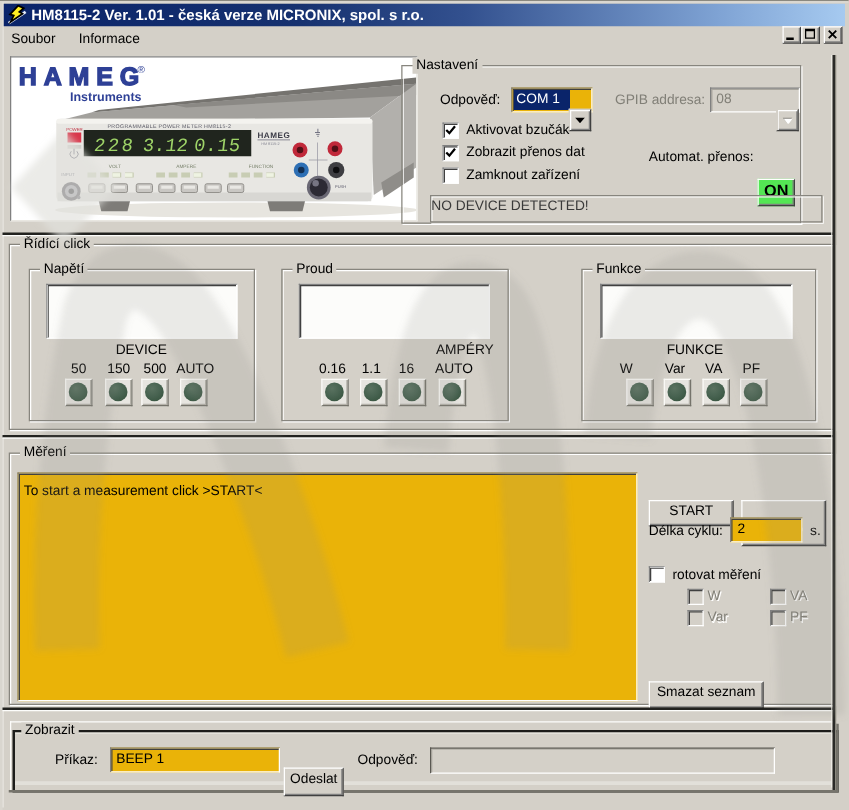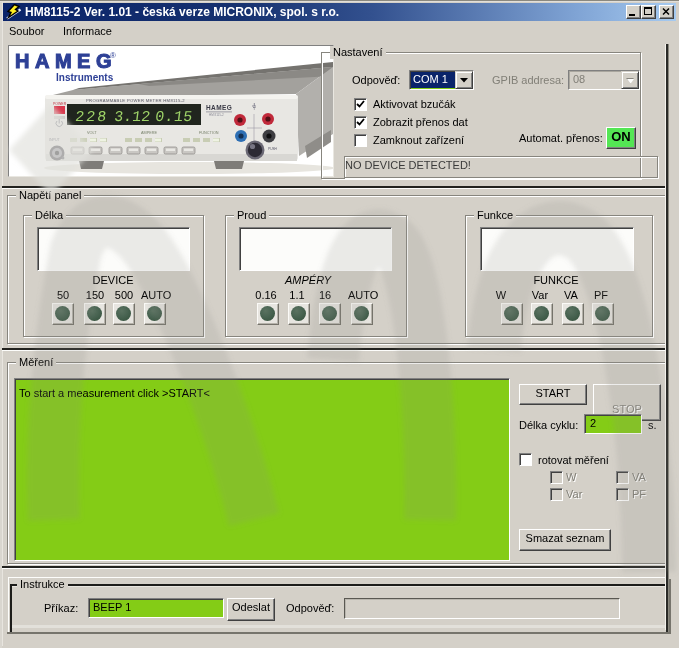--- a/index.html
+++ b/index.html
@@ -3,25 +3,25 @@
 <meta charset="utf-8">
 <style>
 html,body{margin:0;padding:0}
 body{width:679px;height:648px;position:relative;overflow:hidden;background:#D4D0C8;
   font-family:"Liberation Sans",sans-serif;font-size:11px;color:#000;}
 .abs{position:absolute}
 
 .gb{position:absolute;border:1px solid #87857e;box-shadow:1px 1px 0 #fff,inset 1px 1px 0 #fff;}
 .gbl{position:absolute;top:-7px;left:8px;background:#D4D0C8;padding:0 3px;line-height:13px;font-size:11px;}
 
-.sk{position:absolute;background:#84cc16;border:1px solid;border-color:#808080 #fff #fff #808080;
+.sk{position:absolute;background:#eab308;border:1px solid;border-color:#808080 #fff #fff #808080;
   box-shadow:inset 1px 1px 0 #404040;}
 
 .bt{position:absolute;background:#D4D0C8;border:1px solid;border-color:#fff #404040 #404040 #fff;
-  box-shadow:inset -1px -1px 0 #808080;text-align:center;}
+  box-shadow:inset -1px -1px 0 #808080;text-align:center;margin-top:16px;}
 
 .cb{position:absolute;width:11px;height:11px;background:#fff;border:1px solid;
   border-color:#808080 #fff #fff #808080;box-shadow:inset 1px 1px 0 #404040;}
 .cbd{background:#D4D0C8;}
 
 .rb{position:absolute;width:20px;height:20px;background:#e7e5e0;border:1px solid;
   border-color:#fbfaf7 #75736b #75736b #fbfaf7;box-shadow:inset -1px -1px 0 #b5b2aa;}
 .rb i{position:absolute;left:2px;top:2px;width:15px;height:15px;border-radius:50%;
   background:radial-gradient(circle at 38% 32%,#5a7260 0%,#486351 45%,#3c5844 75%,#385340 100%);}
 .gt{color:#817f77}
@@ -196,30 +196,30 @@
   </div>
 <div class="abs" style="left:373px;top:98px;">Aktivovat bzučák</div>
 <div class="cb" style="left:354px;top:116px;">
     <svg width="9" height="9" style="position:absolute;left:1px;top:1px">
       <path d="M1,4 L3.5,6.5 L8,1" stroke="#000" stroke-width="1.8" fill="none"></path>
     </svg>
   </div>
 <div class="abs" style="left:373px;top:116px;">Zobrazit přenos dat</div>
 <div class="cb" style="left:354px;top:134px;"></div>
 <div class="abs" style="left:373px;top:134px;">Zamknout zařízení</div>
-<div class="abs" style="left:519px;top:132px;">Automat. přenos:</div>
+<div class="abs" style="left:519px;top:120px;">Automat. přenos:</div>
 <div class="bt" style="left:606px;top:127px;width:28px;height:19px;background:#54e654;font-weight:bold;font-size:13px;padding-top:1px;">ON</div>
 <div class="abs" style="left:344px;top:156px;width:312px;height:18px;border:1px solid #87857e;box-shadow:1px 1px 0 #fff,inset 1px 1px 0 #fff;text-align:left;color:#3a3a3a;padding-top:2px;">NO DEVICE DETECTED!</div>
 
 <div class="gb" style="left:7px;top:195px;width:659px;height:147px;">
-  <div class="gbl">Napětí panel</div>
+  <div class="gbl">Řídící click</div>
 </div>
 
 <div class="gb" style="left:23px;top:215px;width:179px;height:120px;">
-    <div class="gbl">Délka</div>
+    <div class="gbl">Napětí</div>
   </div>
 <div class="sk" style="left:37px;top:227px;width:151px;height:42px;background:#fcfcfa;"></div>
 <div class="abs" style="left:37px;top:274px;width:152px;text-align:center;">DEVICE</div>
 <div class="abs" style="left:52px;top:289px;width:22px;text-align:center;">50</div>
 <div class="abs" style="left:84px;top:289px;width:22px;text-align:center;">150</div>
 <div class="abs" style="left:113px;top:289px;width:22px;text-align:center;">500</div>
 <div class="abs" style="left:141px;top:289px;width:28px;text-align:center;">AUTO</div>
 <div class="rb" style="left:52px;top:303px;">
     <i></i>
   </div>
@@ -230,21 +230,21 @@
     <i></i>
   </div>
 <div class="rb" style="left:144px;top:303px;">
     <i></i>
   </div>
 
 <div class="gb" style="left:225px;top:215px;width:180px;height:120px;">
     <div class="gbl">Proud</div>
   </div>
 <div class="sk" style="left:239px;top:227px;width:151px;height:42px;background:#fcfcfa;"></div>
-<div class="abs" style="left:232px;top:274px;width:152px;text-align:center;font-style:italic;">AMPÉRY</div>
+<div class="abs" style="left:243px;top:274px;width:152px;text-align:right;">AMPÉRY</div>
 <div class="abs" style="left:253px;top:289px;width:26px;text-align:center;">0.16</div>
 <div class="abs" style="left:286px;top:289px;width:22px;text-align:center;">1.1</div>
 <div class="abs" style="left:319px;top:289px;width:22px;text-align:left;">16</div>
 <div class="abs" style="left:348px;top:289px;width:28px;text-align:center;">AUTO</div>
 <div class="rb" style="left:257px;top:303px;">
     <i></i>
   </div>
 <div class="rb" style="left:288px;top:303px;">
     <i></i>
   </div>
@@ -301,21 +301,21 @@
 <div class="abs gt" style="left:632px;top:488px;text-shadow:1px 1px 0 #fff;">PF</div>
 <div class="bt" style="left:519px;top:529px;width:90px;height:18px;padding-top:2px;">Smazat seznam</div>
 
 <div class="abs" style="left:8px;top:577px;width:661px;height:1px;background:#fdfdfb"></div>
 <div class="abs" style="left:8px;top:577px;width:1px;height:56px;background:#fdfdfb"></div>
 <div class="abs" style="left:10px;top:584px;width:657px;height:46px;border:2px solid #1c1c1a;"></div>
 <div class="abs" style="left:12px;top:586px;width:653px;height:1px;background:#e8e6e0"></div>
 <div class="abs" style="left:12px;top:625px;width:653px;height:3px;background:#e2e0da"></div>
 <div class="abs" style="left:7px;top:632px;width:663px;height:2px;background:#76746c"></div>
 <div class="abs" style="left:669px;top:579px;width:2px;height:55px;background:#76746c"></div>
-<div class="abs" style="left:17px;top:578px;background:#D4D0C8;padding:0 3px;line-height:13px;">Instrukce</div>
+<div class="abs" style="left:17px;top:578px;background:#D4D0C8;padding:0 3px;line-height:13px;">Zobrazit</div>
 <div class="abs" style="left:44px;top:602px;">Příkaz:</div>
 <div class="sk" style="left:88px;top:598px;width:134px;height:18px;">
     <div class="abs" style="left:4px;top:2px;">BEEP 1</div>
   </div>
 <div class="bt" style="left:227px;top:598px;width:46px;height:19px;padding-top:2px;">Odeslat</div>
 <div class="abs" style="left:286px;top:602px;">Odpověď:</div>
 <div class="abs" style="left:344px;top:598px;width:274px;height:19px;background:#D4D0C8;border:1px solid;border-color:#5a5852 #fff #fff #5a5852;box-shadow:inset 1px 1px 0 #b9b6ae;"></div>
 
 <div class="abs" style="left:2px;top:186px;width:666px;height:2px;background:#22221f"></div>
 <div class="abs" style="left:2px;top:188px;width:666px;height:1px;background:#fdfdfb"></div>

